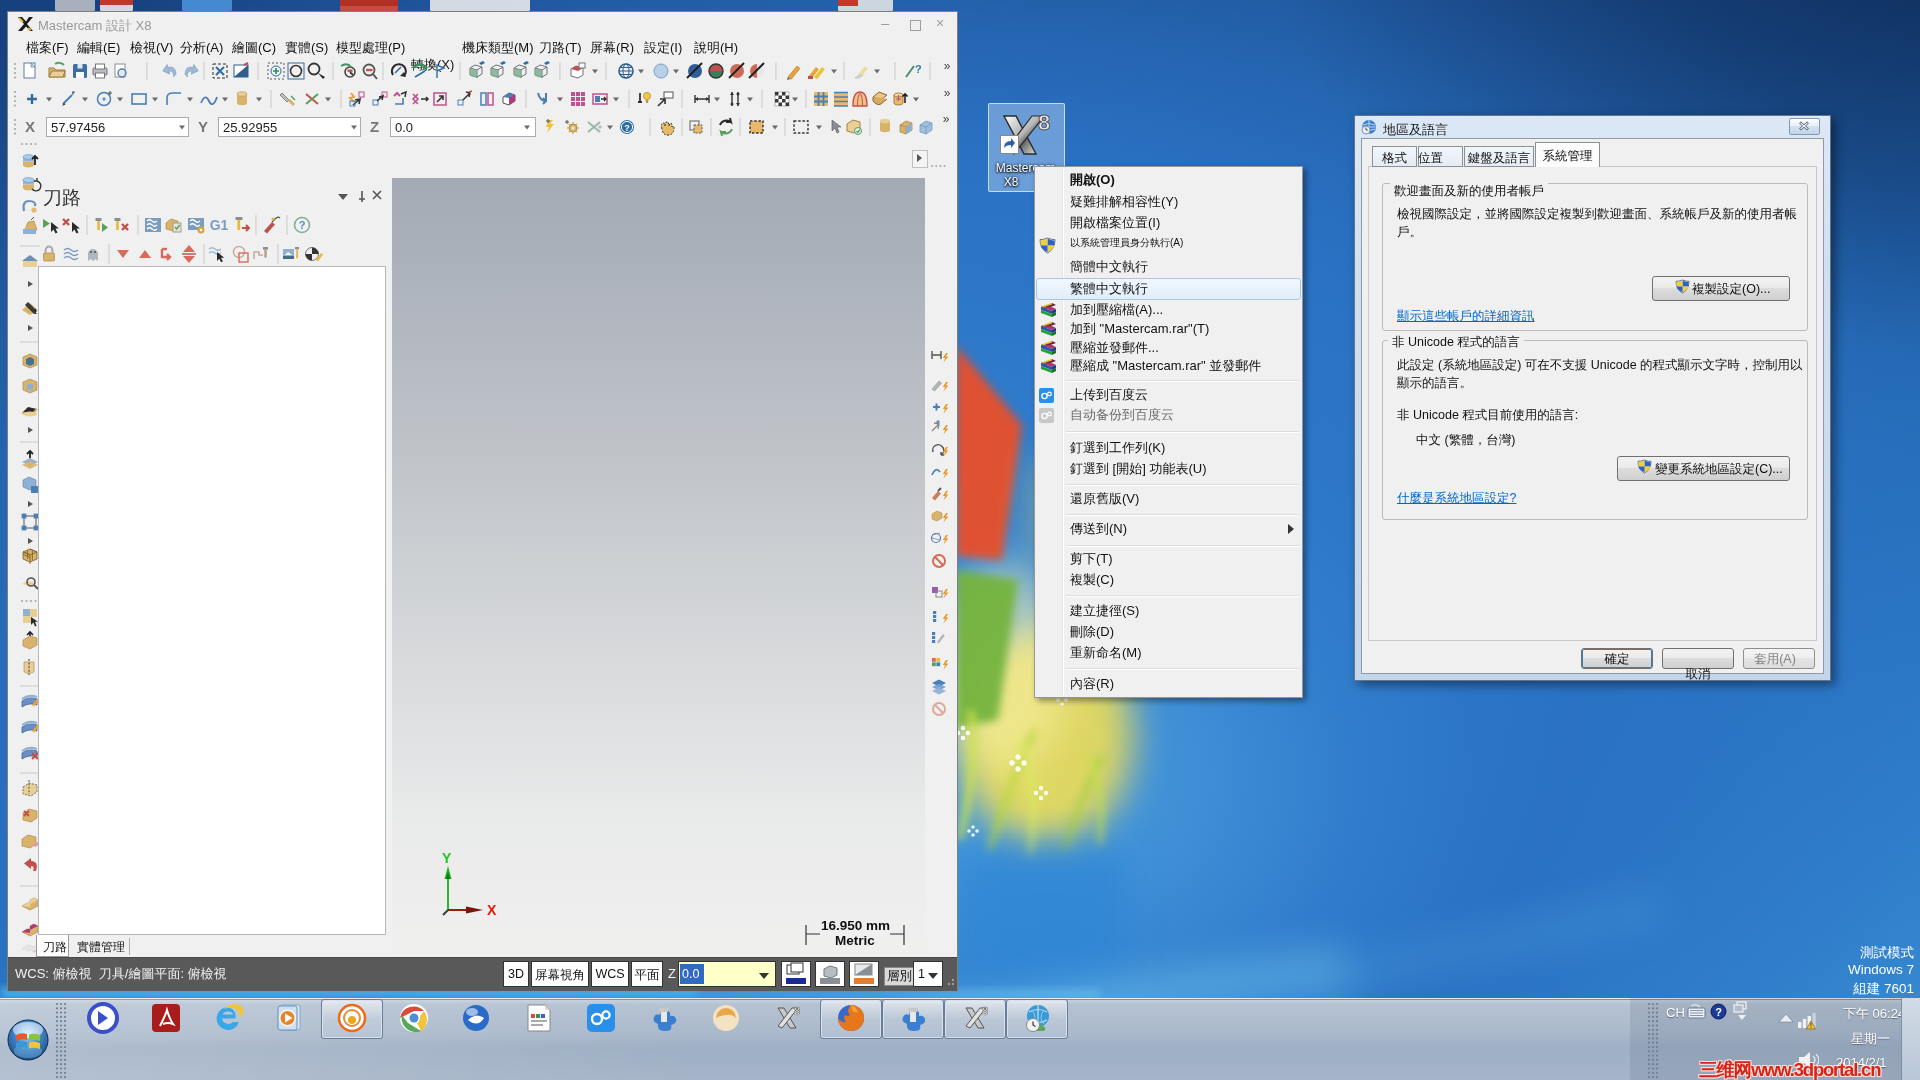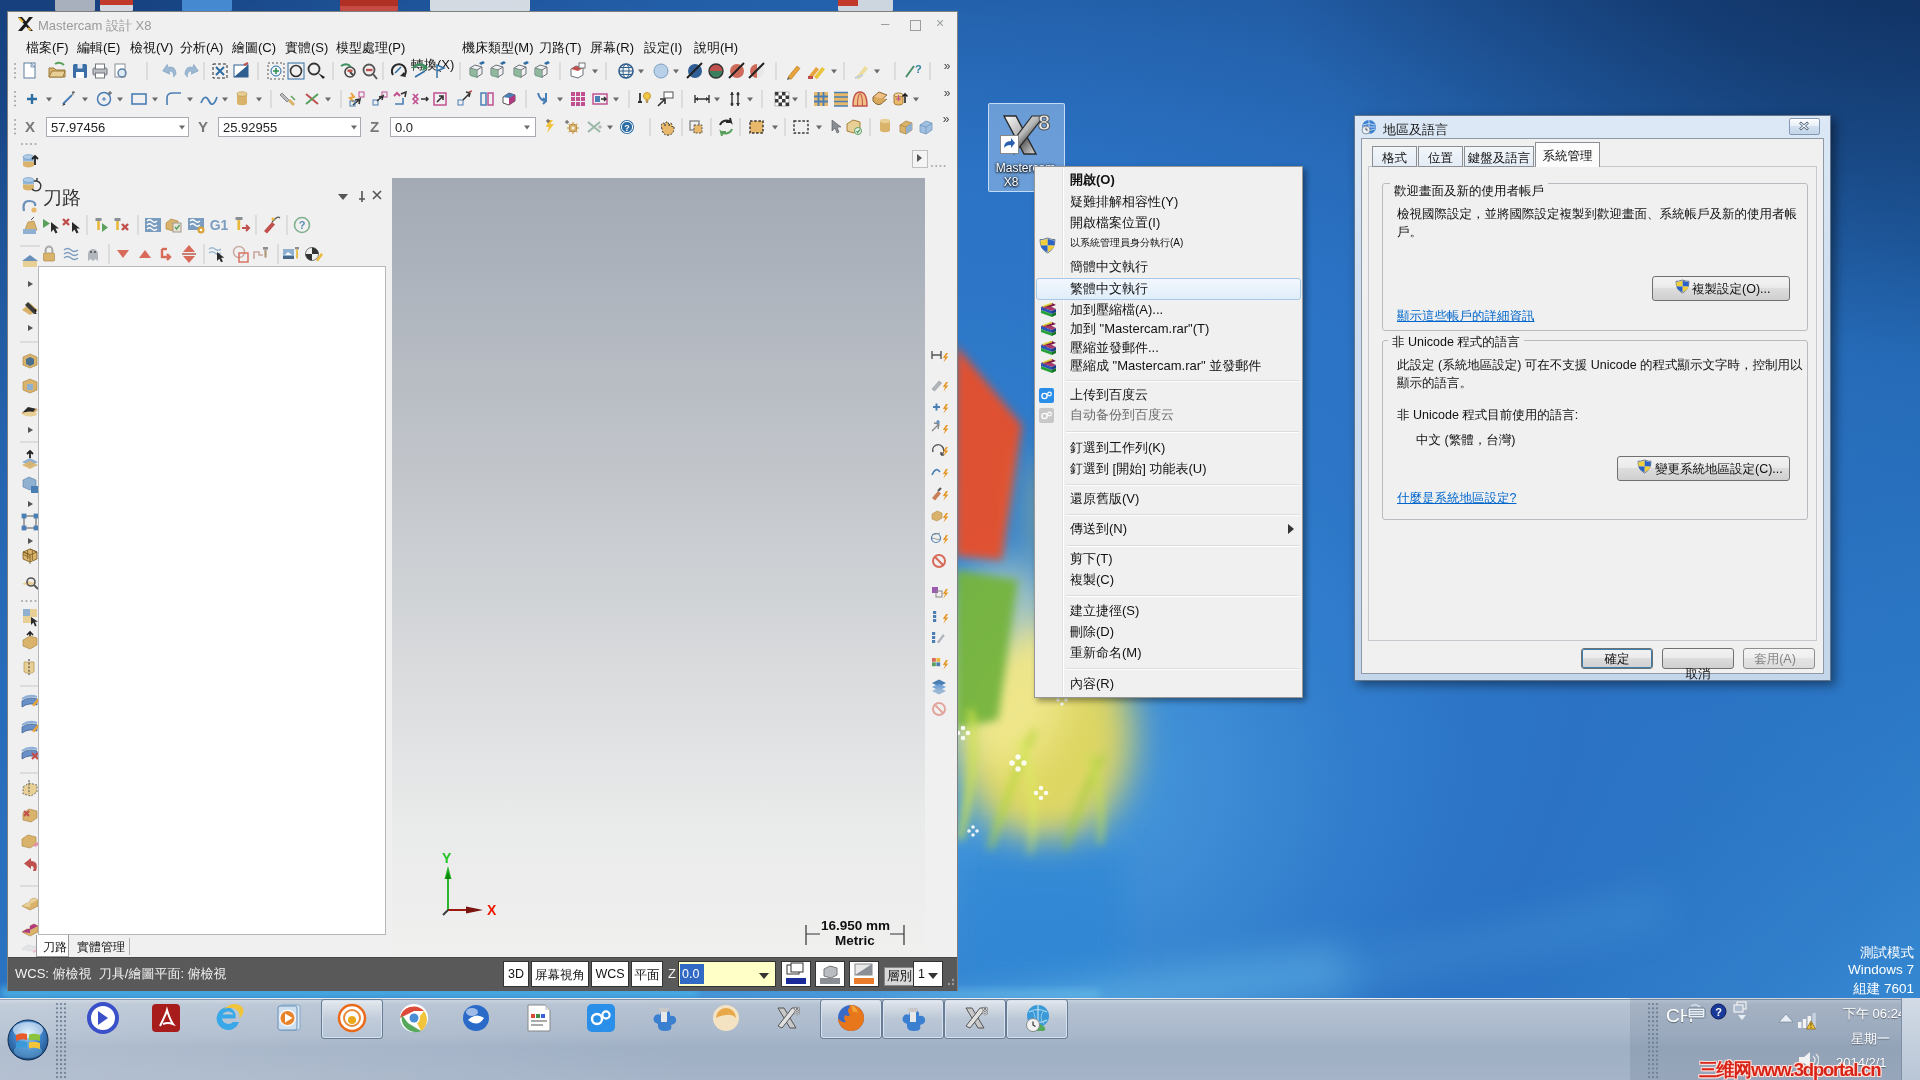--- a/index.html
+++ b/index.html
@@ -837,21 +837,21 @@
 <div class="abs" style="left:1789px;top:118px;width:31px;height:17px;background:linear-gradient(180deg,#fdfeff,#e8eff8 45%,#d3e1f0 50%,#c3d5ea);border:1px solid #8599b5;border-radius:2px;box-sizing:border-box;"></div>
 <svg class="abs" style="left:1789px;top:118px" width="31" height="17">
       <path d="M11,4.5 L19,11.5 M19,4.5 L11,11.5" stroke="#46586e" stroke-width="2.6"></path>
       <path d="M11.5,5 L18.5,11 M18.5,5 L11.5,11" stroke="#f4f8fc" stroke-width="1.1"></path>
     </svg>
 <div class="abs" style="left:1361px;top:138px;width:463px;height:536px;background:#f0f0f0;border:1px solid #8e9aa8;box-sizing:border-box;"></div>
 <div class="abs" style="left:1368px;top:166px;width:449px;height:475px;background:#f0f0f0;border:1px solid #c6cacf;box-sizing:border-box;"></div>
     <div class="abs" style="left:1372px;top:146px;width:45px;height:21px;background:linear-gradient(180deg,#f2f6fb,#e4ecf5);border:1px solid #8c8f94;box-sizing:border-box;"></div>
     <div class="t" style="left:1372px;top:150px;width:45px;text-align:center;font-size:12.5px;color:#111;">格式</div>
     <div class="abs" style="left:1418px;top:146px;width:45px;height:21px;background:linear-gradient(180deg,#f2f6fb,#e4ecf5);border:1px solid #8c8f94;box-sizing:border-box;"></div>
-    <div class="t" style="left:1418px;top:150px;width:45px;text-align:center;font-size:12.5px;color:#111;">位置</div>
+    <div class="t" style="left:1418px;top:150px;width:45px;font-size:12.5px;color:#111;">位置</div>
     <div class="abs" style="left:1464px;top:146px;width:70px;height:21px;background:linear-gradient(180deg,#f2f6fb,#e4ecf5);border:1px solid #8c8f94;box-sizing:border-box;"></div>
     <div class="t" style="left:1464px;top:150px;width:70px;text-align:center;font-size:12.5px;color:#111;">鍵盤及語言</div>
     <div class="abs" style="left:1535px;top:142px;width:65px;height:25px;background:#fcfcfc;border:1px solid #8c8f94;border-bottom:none;box-sizing:border-box;z-index:3;"></div>
     <div class="t" style="left:1535px;top:148px;width:65px;text-align:center;font-size:12.5px;color:#111;z-index:3;">系統管理</div>
 <fieldset class="abs" style="left:1382px;top:183px;width:424px;height:146px;border:1px solid #b8bcc0;border-radius:3px;margin:0;padding:0;"></fieldset>
 <div class="t" style="left:1390px;top:183px;font-size:12.5px;color:#111;background:#f0f0f0;padding:0 4px;">歡迎畫面及新的使用者帳戶</div>
 <div class="t" style="left:1397px;top:206px;font-size:12.5px;color:#111;">檢視國際設定，並將國際設定複製到歡迎畫面、系統帳戶及新的使用者帳</div>
 <div class="t" style="left:1397px;top:224px;font-size:12.5px;color:#111;">戶。</div>
 <div class="abs" style="left:1652px;top:276px;width:138px;height:25px;background:linear-gradient(180deg,#f2f2f2,#ebebeb 45%,#dddddd 50%,#cfcfcf);border:1px solid #707070;border-radius:3px;box-sizing:border-box;"></div>
 <div class="t" style="left:1692px;top:281px;font-size:12.5px;color:#111;">複製設定(O)...</div>
@@ -1110,21 +1110,21 @@
       <text x="22" y="13" font-size="11" font-weight="bold" fill="#ddd" stroke="#666" stroke-width=".5">8</text>
     </svg>
     <svg class="abs" style="left:1022px;top:1002px" width="32" height="32">
       <circle cx="16" cy="14" r="11" fill="#3a9ad8"></circle>
       <path d="M7,10 q9,-5 18,0 M7,18 q9,5 18,0 M16,3 l0,22" stroke="#bfe0f2" stroke-width="1.2" fill="none"></path>
       <path d="M10,8 q6,8 0,14 M22,8 q-6,8 0,14" stroke="#8fc8e8" stroke-width="1" fill="none"></path>
       <path d="M14,22 q-8,4 -4,7 l12,0 q4,-3 -4,-7" fill="#58a85c"></path>
       <circle cx="11" cy="23" r="6.5" fill="#f2f2f2" stroke="#888"></circle>
       <path d="M11,19.5 l0,3.5 l2.5,1.5" stroke="#333" stroke-width="1.2" fill="none"></path>
     </svg>
-<div class="t" style="left:1666px;top:1005px;font-size:19px;color:#fff;text-shadow:0 1px 1px rgba(0,0,0,.4);">CH</div>
+<div class="t" style="left:1666px;top:1005px;font-size:13px;color:#fff;text-shadow:0 1px 1px rgba(0,0,0,.4);">CH</div>
 <svg class="abs" style="left:1687px;top:1004px" width="20" height="16">
       <rect x="1" y="4" width="17" height="10" rx="1.5" fill="#e8eef5" stroke="#6a7a8f"></rect>
       <path d="M3,6.5 l13,0 M3,9 l13,0 M3,11.5 l13,0" stroke="#8a97a8" stroke-width="1"></path>
       <path d="M4,2 q5,-3 9,1" stroke="#d8e2ee" stroke-width="1.4" fill="none"></path>
     </svg>
 <svg class="abs" style="left:1710px;top:1003px" width="17" height="17">
       <circle cx="8.5" cy="8.5" r="7.5" fill="#1a3a9a" stroke="#0a1a5a"></circle>
       <text x="8.5" y="12.5" font-size="11" font-weight="bold" fill="#fff" text-anchor="middle">?</text>
     </svg>
 <svg class="abs" style="left:1733px;top:1000px" width="18" height="22">

